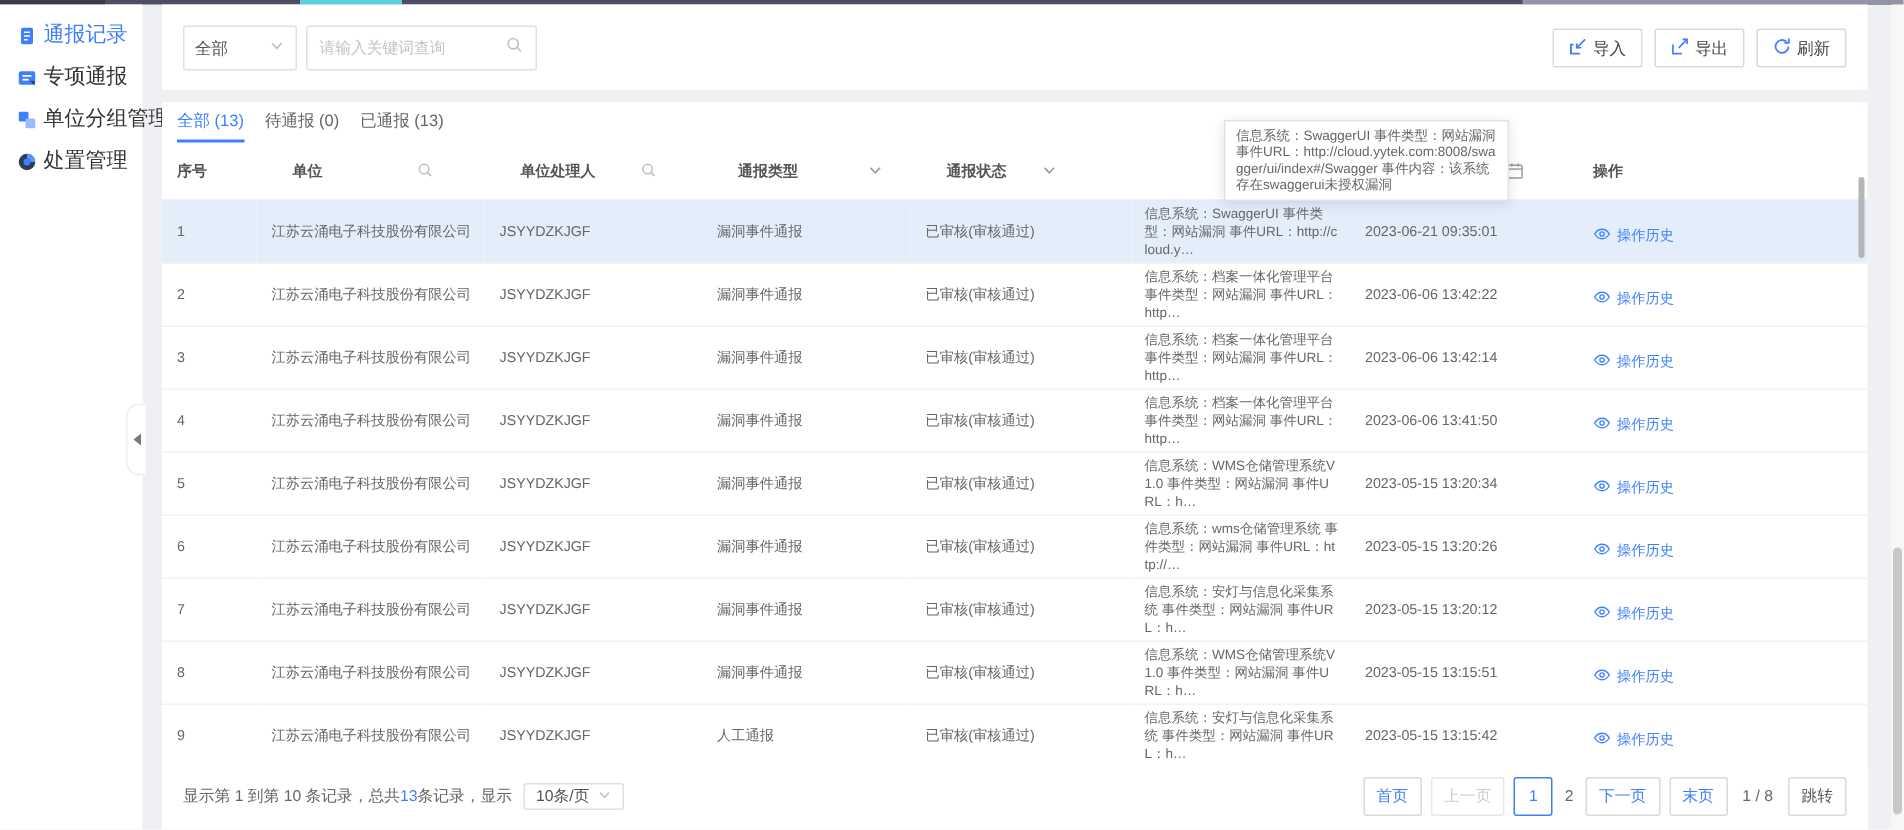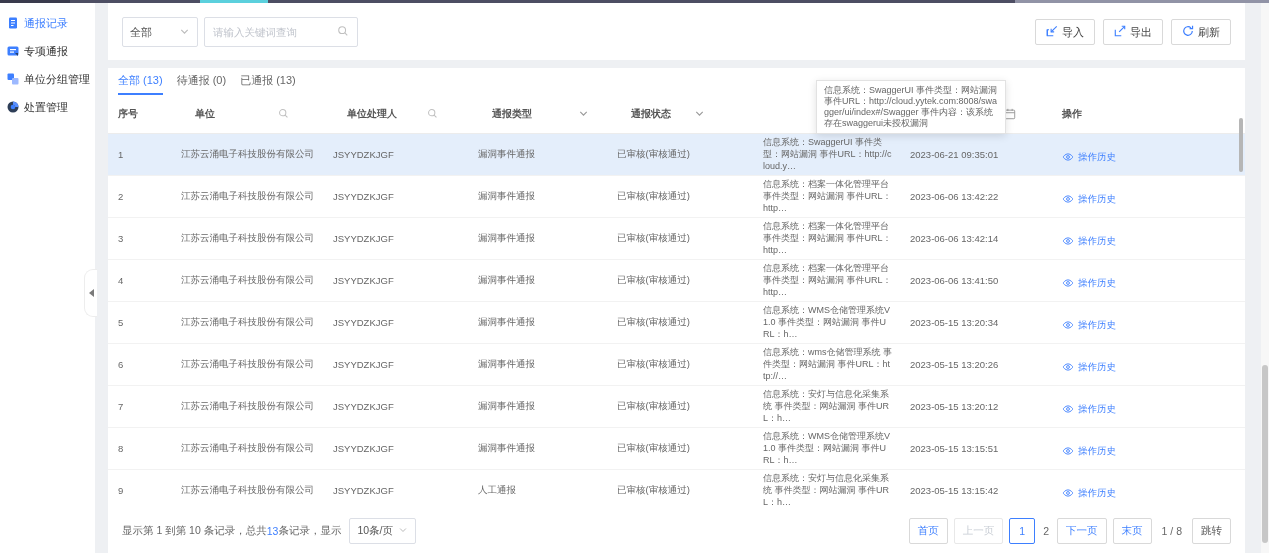--- a/index.html
+++ b/index.html
@@ -12,21 +12,21 @@
     color:#333;
   }
   
   .top-strip { position:absolute; top:0; left:0; width:1269px; height:3px; background:#4d4e63; }
   .top-strip .seg-dark { position:absolute; left:0; top:0; width:70px; height:3px; background:#3a3b4d; }
   .top-strip .seg-cyan { position:absolute; left:200px; top:0; width:68px; height:3px; background:#5bd0dd; }
   .top-strip .seg-light { position:absolute; left:1015px; top:0; right:0; height:3px; background:#9193a6; }
 
   
   .sidebar { position:absolute; left:0; top:3px; width:95px; bottom:0; background:#fff; padding-top:6px; }
-  .side-item { display:flex; align-items:center; gap:5px; height:28px; padding-left:7px; font-size:11px; color:#333; cursor:pointer; white-space:nowrap; }
+  .side-item { display:flex; align-items:center; gap:5px; height:28px; padding-left:12px; font-size:14px; color:#333; cursor:pointer; white-space:nowrap; }
   .side-item.active { color:#3d7fff; }
   .side-item .sicon { width:12px; height:12px; flex:0 0 12px; display:inline-block; }
 
   .collapse-handle { position:absolute; left:84px; top:269px; width:13px; height:48px; background:#fff;
     border:1px solid #ededed; border-right:none; border-radius:9px 0 0 9px; display:flex; align-items:center; justify-content:center; cursor:pointer; }
   .collapse-handle .tri { width:0; height:0; border-top:4px solid transparent; border-bottom:4px solid transparent; border-right:5px solid #7a7a7a; }
 
   
   .card1 { position:absolute; left:108px; top:3px; width:1137px; height:57px; background:#fff; }
   .card2 { position:absolute; left:108px; top:68px; width:1137px; height:485px; background:#fff; }
@@ -65,21 +65,21 @@
   .table-scroll-thumb { position:absolute; right:2px; top:50px; width:4px; height:54px; background:#b6b6b6; border-radius:2px; }
 
   
   .tooltip { position:absolute; left:768px; top:80px; width:190px; background:#fff; border:1px solid #e2e2e2;
     box-shadow:0 2px 8px rgba(0,0,0,.12); padding:4px 7px; font-size:9px; line-height:11px; color:#666; word-break:break-all; z-index:20;margin-left:48px; }
 
   
   .footer { position:absolute; left:0; right:0; bottom:0; height:44px; display:flex; align-items:center; justify-content:space-between; padding:0 14px; background:#fff; }
   .summary { font-size:10.5px; color:#666; display:flex; align-items:center; }
   .summary .blue { color:#3d7fff; }
-  .page-size-select { margin-left:8px; height:26px; border:1px solid #dcdfe6; border-radius:2px; display:inline-flex; align-items:center; gap:5px; padding:0 7px; font-size:10.5px; color:#555; cursor:pointer; }
+  .page-size-select { margin-left:8px; height:18px; border:1px solid #dcdfe6; border-radius:2px; display:inline-flex; align-items:center; gap:5px; padding:0 7px; font-size:10.5px; color:#555; cursor:pointer; }
   .pagination { display:flex; align-items:center; gap:6px; font-size:10.5px; }
   .pg-btn { height:26px; min-width:26px; padding:0 8px; display:inline-flex; align-items:center; justify-content:center;
     border:1px solid #d9d9d9; border-radius:2px; background:#fff; color:#3d7fff; cursor:pointer; }
   .pg-btn.disabled { color:#c8cdd4; border-color:#e8e8e8; cursor:default; }
   .pg-btn.current { border-color:#3d7fff; color:#3d7fff; }
   .pg-plain { color:#666; padding:0 2px; cursor:pointer; }
   .pg-indicator { color:#666; padding:0 4px; }
   .pg-btn.jump { color:#555; }
 
   

